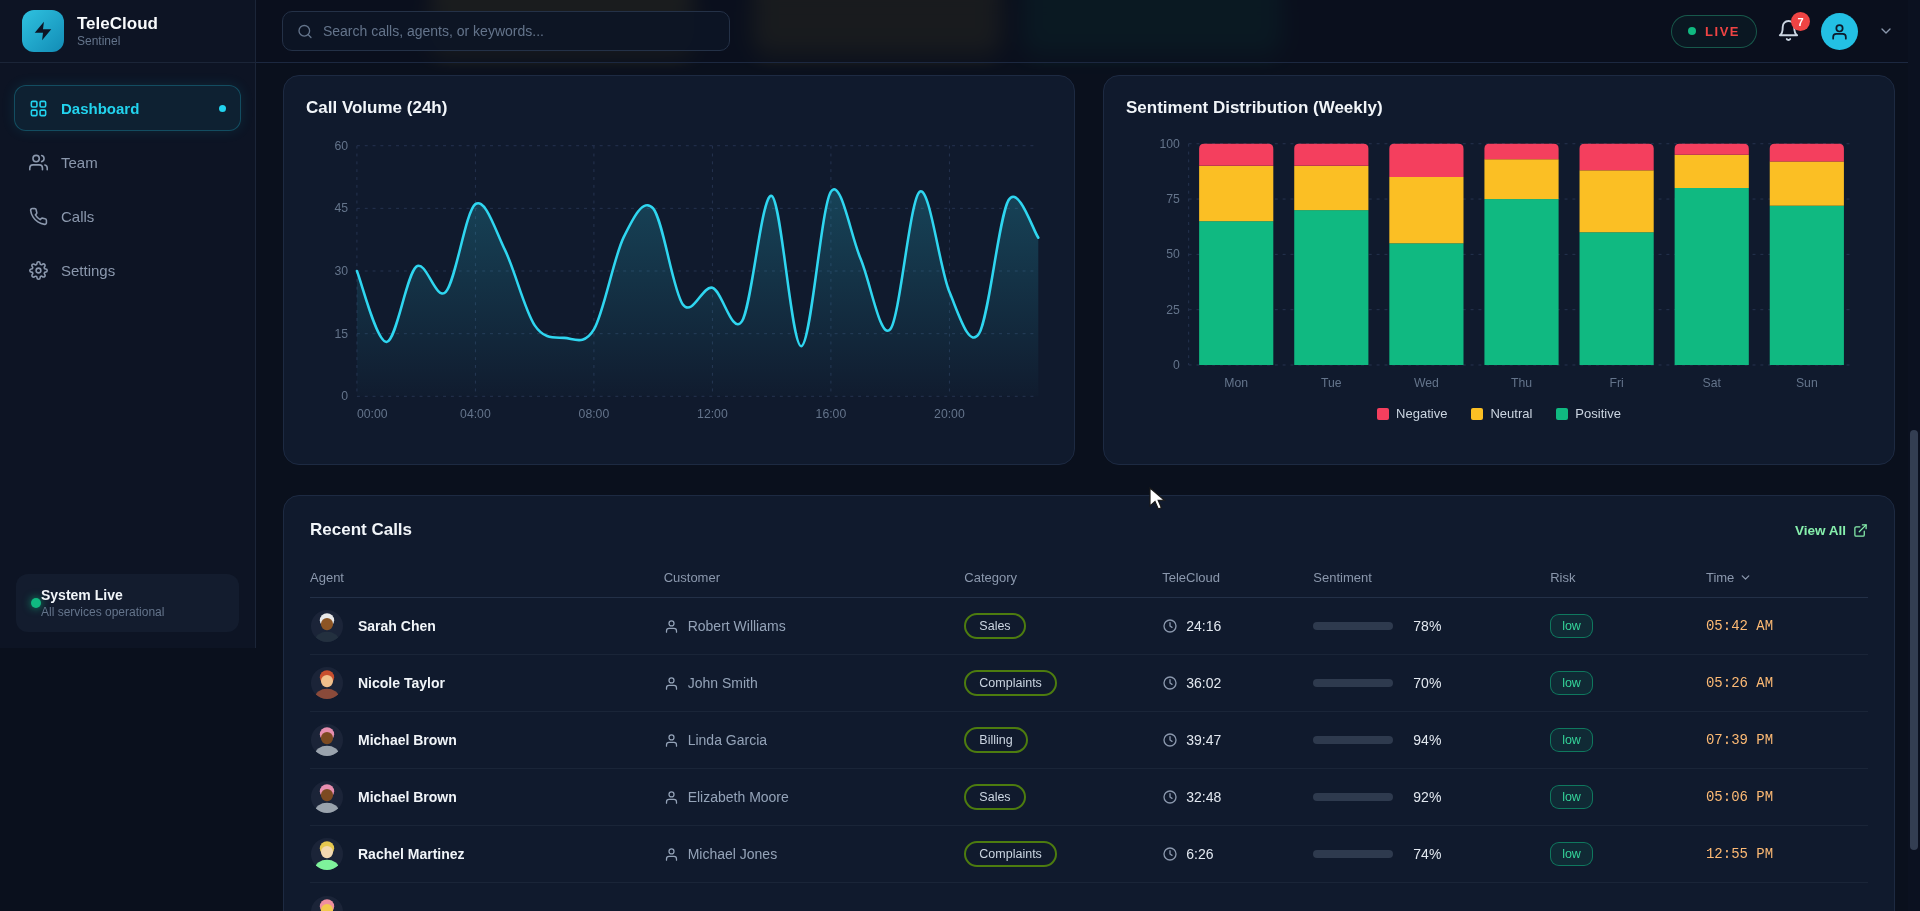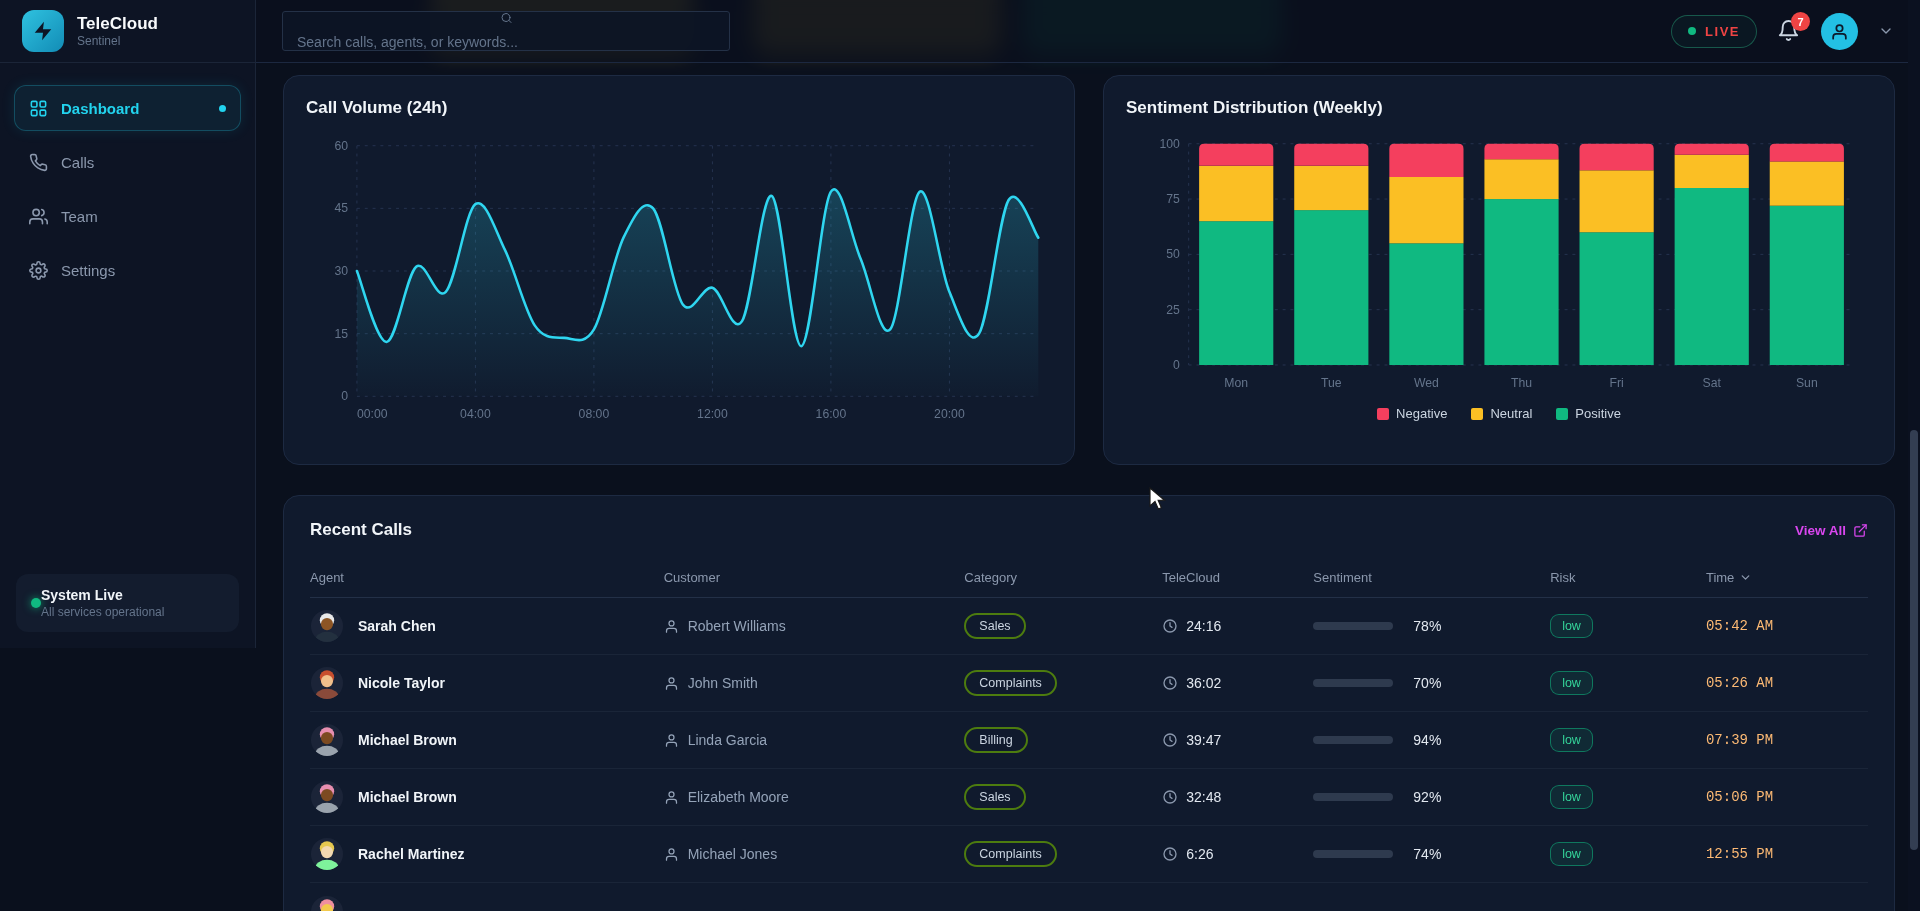--- a/index.html
+++ b/index.html
@@ -61,25 +61,24 @@
 
   .topbar {
     position:relative; z-index:5; height:63px;
     display:flex; align-items:center;
     padding:0 26px; gap:18px;
     background:rgba(10,16,29,0.78);
     backdrop-filter:blur(7px);
     border-bottom:1px solid #1c2840;
   }
   .search-box {
-    width:448px; height:40px; border-radius:3px;
+    width:448px; height:40px; border-radius:10px;
     background:rgba(13,21,38,0.9); border:1px solid #243147;
     display:flex; align-items:center; gap:10px; padding:0 14px;
     color:#64748b;
-    flex-direction:column;
   }
   .search-box input {
     background:transparent; border:none; outline:none;
     color:#cbd5e1; font-size:14px; width:100%;
     font-family:"Liberation Sans", sans-serif;
   }
   .search-box input::placeholder { color:#64748b; }
   .topbar-right { margin-left:auto; display:flex; align-items:center; gap:20px; }
   .live-pill {
     display:flex; align-items:center; gap:9px;
@@ -115,21 +114,21 @@
   .chart-svg { width:100%; margin-top:14px; display:block; }
   .grid-line { stroke:#263350; stroke-width:1; stroke-dasharray:3 5; }
   .tick-label { fill:#64748b; font-size:12.5px; font-family:"Liberation Sans",sans-serif; }
   .legend { display:flex; justify-content:center; gap:24px; margin-top:8px; }
   .legend-item { display:flex; align-items:center; gap:7px; font-size:13px; color:#cbd5e1; }
   .legend-swatch { width:12px; height:12px; border-radius:2px; }
 
   
   .table-card { margin-top:30px; padding:24px 26px; height:560px; }
   .table-head-row { display:flex; align-items:center; justify-content:space-between; }
-  .view-all { display:flex; align-items:center; gap:7px; color:#d946ef; font-size:13.5px; font-weight:bold; cursor:pointer; }
+  .view-all { display:flex; align-items:center; gap:7px; color:#86efac; font-size:13.5px; font-weight:bold; cursor:pointer; }
   .tgrid { display:grid; grid-template-columns:22.7% 19.3% 12.7% 9.7% 15.2% 10% 1fr; align-items:center; }
   .thead { margin-top:18px; height:40px; border-bottom:1px solid #233047; color:#8b98ad; font-size:13px; }
   .thead .th { display:flex; align-items:center; gap:5px; }
   .trow { height:57px; border-bottom:1px solid #1a2538; font-size:14px; }
   .trow:last-child { border-bottom:none; }
   .agent-cell { display:flex; align-items:center; gap:14px; font-weight:bold; color:#f1f5f9; }
   .cust-cell { display:flex; align-items:center; gap:9px; color:#94a3b8; }
   .cat-pill {
     display:inline-block; padding:4px 13px; border-radius:999px;
     border:2px solid #4d7c0f; color:#cbd5e1; font-size:12.5px;
@@ -175,32 +174,32 @@
           <rect x="3" y="3" width="7" height="7" rx="1.5"></rect>
           <rect x="14" y="3" width="7" height="7" rx="1.5"></rect>
           <rect x="3" y="14" width="7" height="7" rx="1.5"></rect>
           <rect x="14" y="14" width="7" height="7" rx="1.5"></rect>
         </svg>
       <span>Dashboard</span>
       <span class="dot"></span>
     </div>
     <div class="nav-item">
       <svg class="nav-icon icon" viewBox="0 0 24 24" fill="none" stroke="currentColor" stroke-width="2" stroke-linecap="round" stroke-linejoin="round">
-          <path d="M22 16.92v3a2 2 0 0 1-2.18 2 19.79 19.79 0 0 1-8.63-3.07 19.5 19.5 0 0 1-6-6A19.79 19.79 0 0 1 2.08 4.18 2 2 0 0 1 4.06 2h3a2 2 0 0 1 2 1.72 12.84 12.84 0 0 0 .7 2.81 2 2 0 0 1-.45 2.11L8.09 9.91a16 16 0 0 0 6 6l1.27-1.27a2 2 0 0 1 2.11-.45 12.84 12.84 0 0 0 2.81.7A2 2 0 0 1 22 16.92z"></path>
-        </svg>
-      <span>Calls</span>
-    </div>
-    <div class="nav-item">
-      <svg class="nav-icon icon" viewBox="0 0 24 24" fill="none" stroke="currentColor" stroke-width="2" stroke-linecap="round" stroke-linejoin="round">
           <path d="M17 21v-2a4 4 0 0 0-4-4H5a4 4 0 0 0-4 4v2"></path>
           <circle cx="9" cy="7" r="4"></circle>
           <path d="M23 21v-2a4 4 0 0 0-3-3.87"></path>
           <path d="M16 3.13a4 4 0 0 1 0 7.75"></path>
         </svg>
       <span>Team</span>
+    </div>
+    <div class="nav-item">
+      <svg class="nav-icon icon" viewBox="0 0 24 24" fill="none" stroke="currentColor" stroke-width="2" stroke-linecap="round" stroke-linejoin="round">
+          <path d="M22 16.92v3a2 2 0 0 1-2.18 2 19.79 19.79 0 0 1-8.63-3.07 19.5 19.5 0 0 1-6-6A19.79 19.79 0 0 1 2.08 4.18 2 2 0 0 1 4.06 2h3a2 2 0 0 1 2 1.72 12.84 12.84 0 0 0 .7 2.81 2 2 0 0 1-.45 2.11L8.09 9.91a16 16 0 0 0 6 6l1.27-1.27a2 2 0 0 1 2.11-.45 12.84 12.84 0 0 0 2.81.7A2 2 0 0 1 22 16.92z"></path>
+        </svg>
+      <span>Calls</span>
     </div>
     <div class="nav-item">
       <svg class="nav-icon icon" viewBox="0 0 24 24" fill="none" stroke="currentColor" stroke-width="2" stroke-linecap="round" stroke-linejoin="round">
           <circle cx="12" cy="12" r="3"></circle>
           <path d="M19.4 15a1.65 1.65 0 0 0 .33 1.82l.06.06a2 2 0 0 1 0 2.83 2 2 0 0 1-2.83 0l-.06-.06a1.65 1.65 0 0 0-1.82-.33 1.65 1.65 0 0 0-1 1.51V21a2 2 0 0 1-2 2 2 2 0 0 1-2-2v-.09A1.65 1.65 0 0 0 9 19.4a1.65 1.65 0 0 0-1.82.33l-.06.06a2 2 0 0 1-2.83 0 2 2 0 0 1 0-2.83l.06-.06a1.65 1.65 0 0 0 .33-1.82 1.65 1.65 0 0 0-1.51-1H3a2 2 0 0 1-2-2 2 2 0 0 1 2-2h.09A1.65 1.65 0 0 0 4.6 9a1.65 1.65 0 0 0-.33-1.82l-.06-.06a2 2 0 0 1 0-2.83 2 2 0 0 1 2.83 0l.06.06a1.65 1.65 0 0 0 1.82.33H9a1.65 1.65 0 0 0 1-1.51V3a2 2 0 0 1 2-2 2 2 0 0 1 2 2v.09a1.65 1.65 0 0 0 1 1.51 1.65 1.65 0 0 0 1.82-.33l.06-.06a2 2 0 0 1 2.83 0 2 2 0 0 1 0 2.83l-.06.06a1.65 1.65 0 0 0-.33 1.82V9a1.65 1.65 0 0 0 1.51 1H21a2 2 0 0 1 2 2 2 2 0 0 1-2 2h-.09a1.65 1.65 0 0 0-1.51 1z"></path>
         </svg>
       <span>Settings</span>
     </div>
   </nav>
   <div class="sidebar-spacer"></div>

